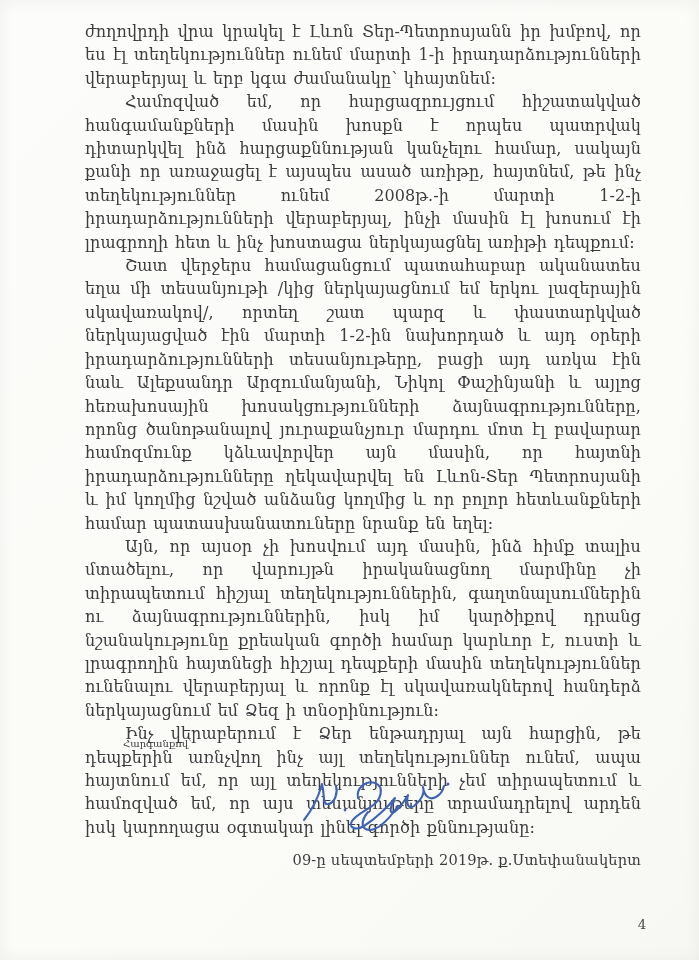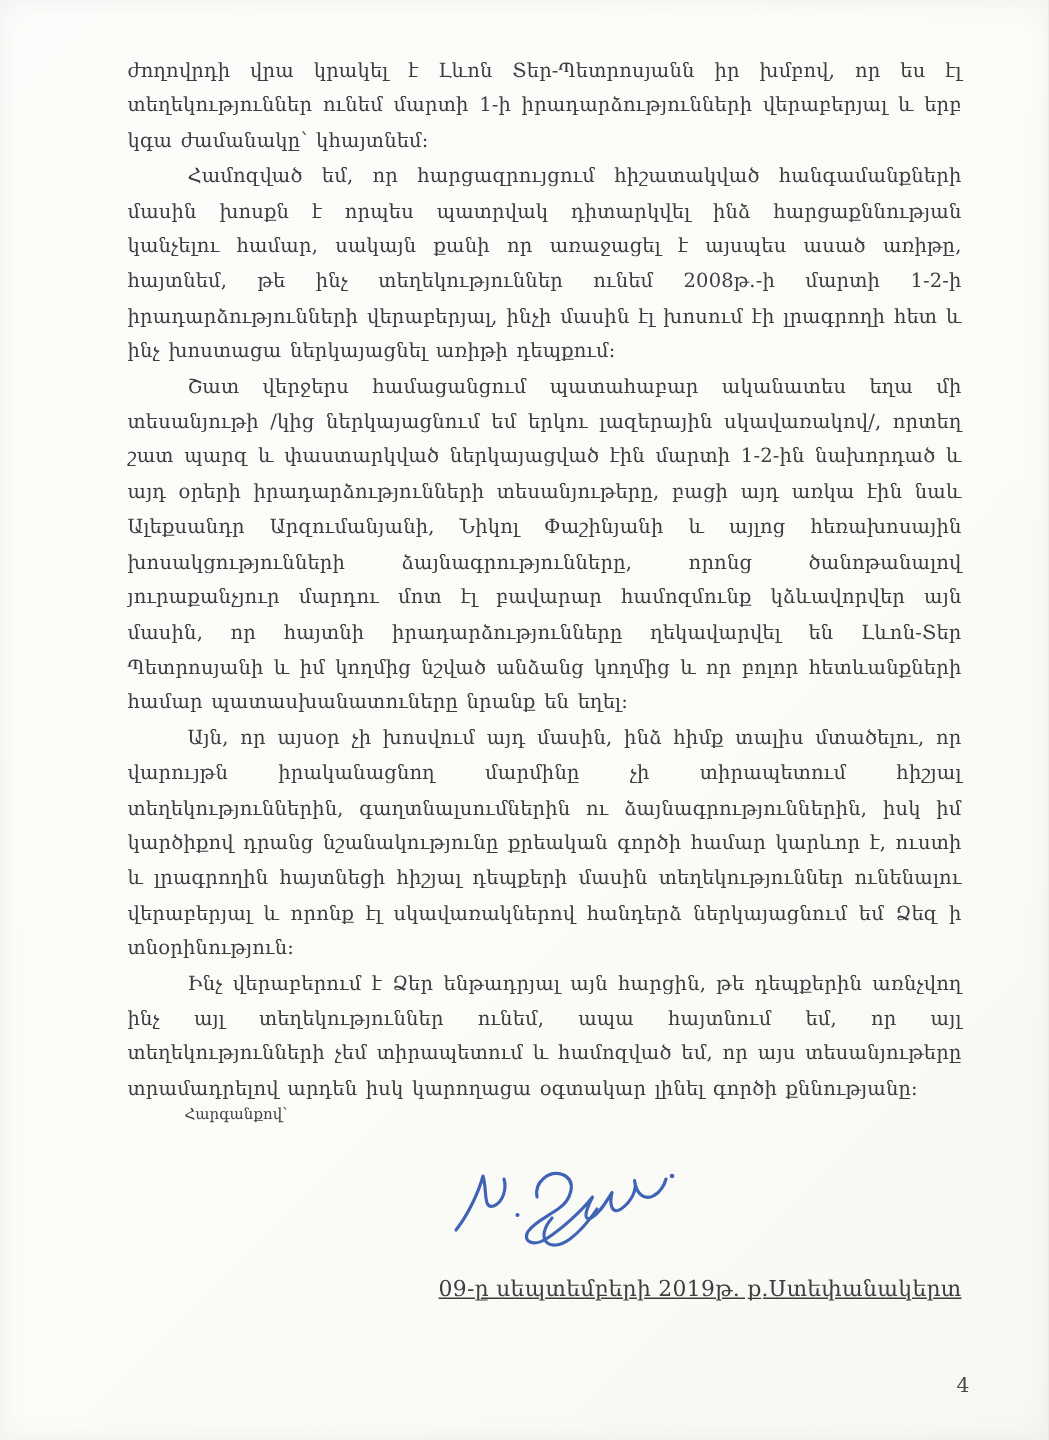--- a/index.html
+++ b/index.html
@@ -11,22 +11,22 @@
   }
   .page{
     position:relative;
     width:699px;height:960px;
     background:linear-gradient(135deg,#fcfcfa 0%,#fbfbf8 60%,#f7f7f4 100%);
     box-shadow:inset 0 0 18px rgba(0,0,0,0.05);
     color:#3d3d40;
   }
   .body-text{
     position:absolute;
-    left:85px;top:36px;width:556px;
-    font-size:13px;
+    left:85px;top:20px;width:556px;
+    font-size:16px;
     line-height:23.4px;
     text-align:justify;
     letter-spacing:0.1px;
     word-spacing:1.5px;
   }
   .body-text p{
     margin:0;
     text-indent:40px;
   }
   .body-text p.no-indent{text-indent:0;}
@@ -45,21 +45,20 @@
     left:85px;top:786px;width:556px;
     text-align:right;
     font-size:15.6px;
   }
   .dateline{
     position:absolute;
     left:85px;top:851px;width:556px;
     text-align:right;
     font-size:14.6px;
     letter-spacing:0.2px;
-    text-decoration:underline;
   }
   .page-number{
     position:absolute;
     left:630px;top:916px;width:24px;
     text-align:center;
     font-size:13.5px;
     color:#4a4a4c;
   }
 </style>
 </head>

